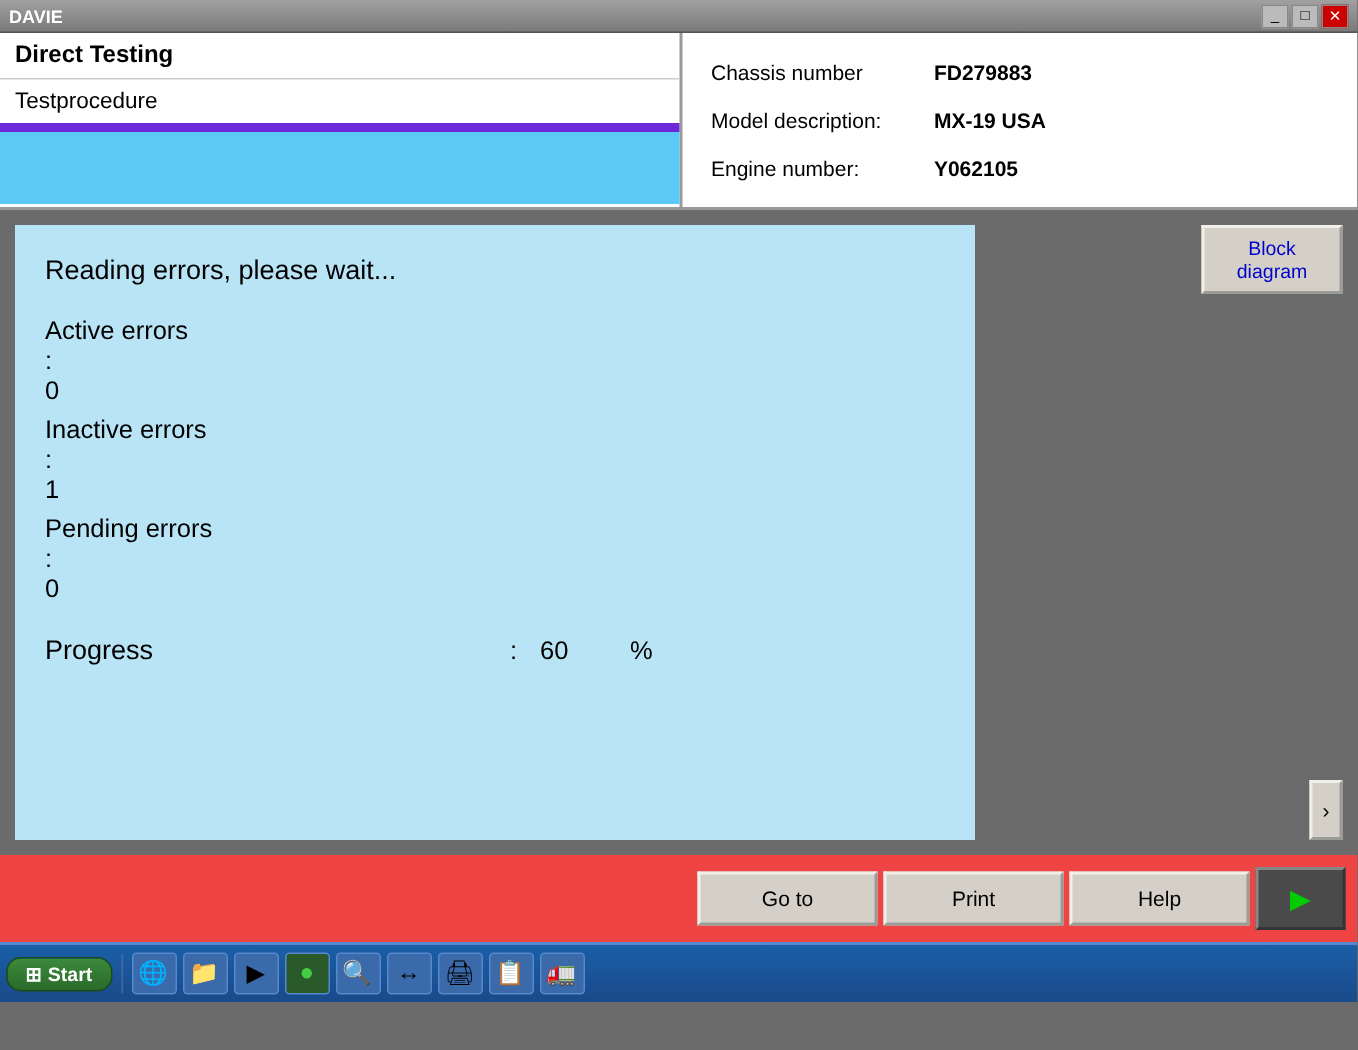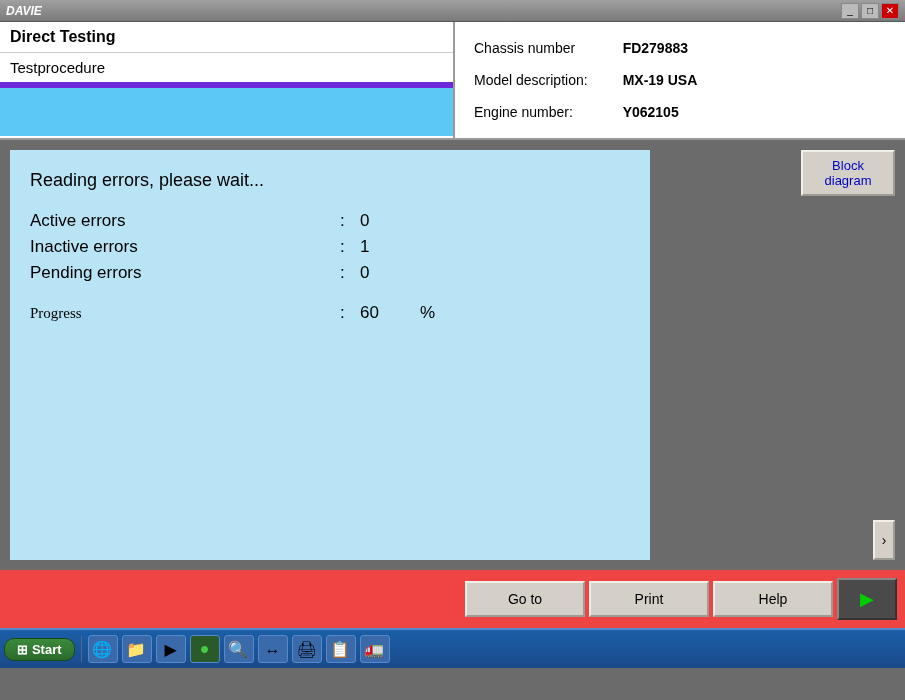--- a/index.html
+++ b/index.html
@@ -18,21 +18,20 @@
       height: 22px;
       display: flex;
       align-items: center;
       padding: 0 6px;
       border-bottom: 1px solid #555;
     }
     .title-bar-text {
       font-size: 12px;
       font-weight: bold;
       color: #fff;
-      font-style: italic;
     }
     .title-bar-controls {
       margin-left: auto;
       display: flex;
       gap: 2px;
     }
     .title-btn {
       width: 18px;
       height: 16px;
       background: #bbb;
@@ -112,41 +111,41 @@
       font-size: 18px;
       margin-bottom: 20px;
     }
     .error-table {
       margin-top: 10px;
     }
     .error-row {
       display: flex;
       margin-bottom: 6px;
       align-items: baseline;
+      flex-direction: column;
     }
     .error-label {
       width: 310px;
       font-size: 17px;
     }
     .error-colon {
       width: 20px;
       font-size: 17px;
     }
     .error-value {
       font-size: 17px;
     }
     .progress-row {
       display: flex;
       margin-top: 20px;
       align-items: baseline;
     }
     .progress-label {
       width: 310px;
-      font-size: 15px;
-      font-family: Liberation Serif, serif;
+      font-size: 18px;
     }
     .progress-colon {
       width: 20px;
       font-size: 17px;
     }
     .progress-value {
       font-size: 17px;
       width: 60px;
     }
     .progress-percent {

